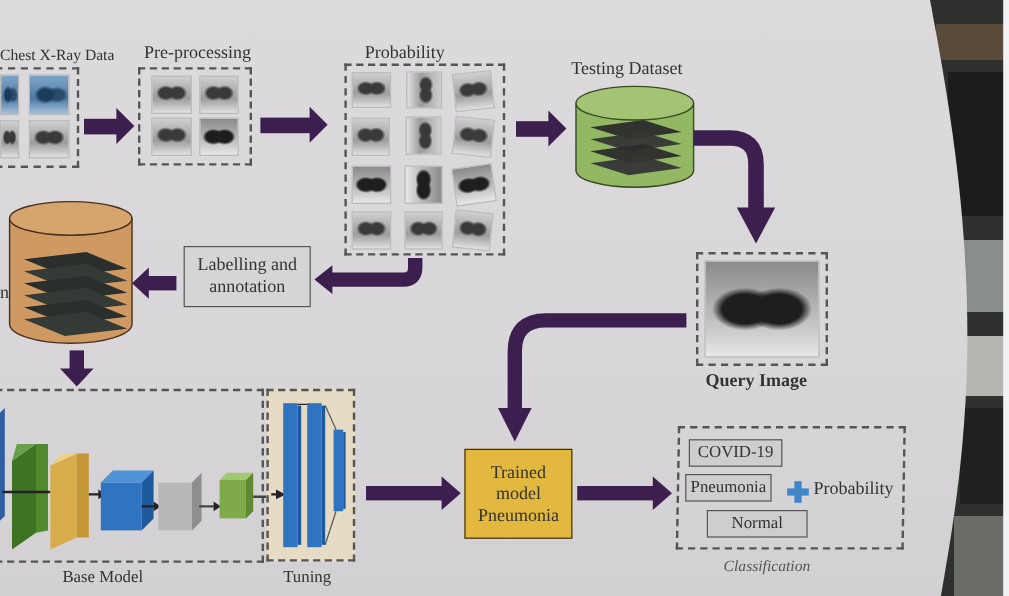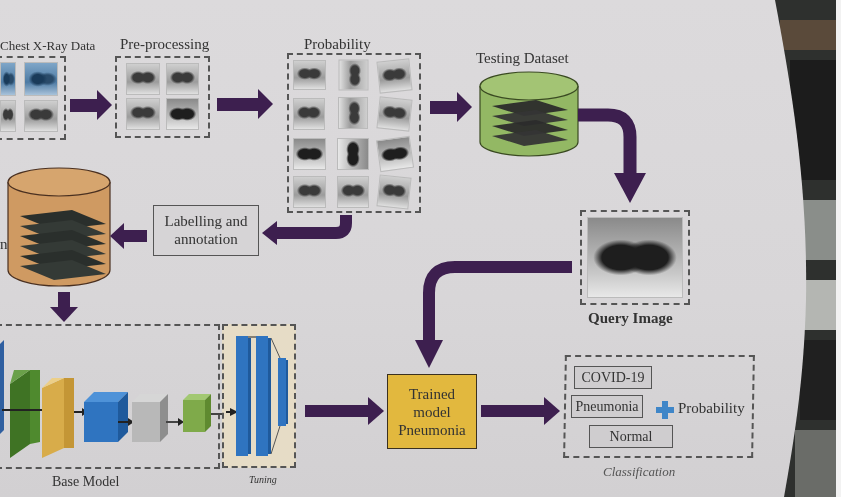--- a/index.html
+++ b/index.html
@@ -231,21 +231,21 @@
     <rect x="30" y="6" width="12" height="120" fill="#2f74c0"></rect>
     <rect x="42" y="8" width="3" height="116" fill="#1f5a9c"></rect>
   </g>
   <line x1="45" y1="8" x2="54" y2="28" stroke="#555" stroke-width="1"></line>
   <line x1="45" y1="124" x2="54" y2="96" stroke="#555" stroke-width="1"></line>
   <g>
     <rect x="52" y="28" width="8" height="68" fill="#2f74c0"></rect>
     <rect x="60" y="30" width="2" height="64" fill="#1f5a9c"></rect>
   </g>
 </svg>
-<div class="label" style="left:249px;top:474px;font-size:10px;font-style:italic;">Tuning</div>
+<div class="label" style="left:236px;top:474px;font-size:14px;">Tuning</div>
 
 <svg class="arrow-svg" style="left:305px;top:397px;" width="82" height="30">
   <rect x="0" y="8" width="64" height="12" fill="#3d1f4f"></rect>
   <polygon points="63,0 79,14 63,28" fill="#3d1f4f"></polygon>
 </svg>
 
 <div class="abs" style="left:387px;top:374px;width:90px;height:75px;background:#e2b83e;border:1.5px solid #3a3020;"></div>
 <div class="box-text" style="left:387px;top:374px;width:90px;height:75px;flex-direction:column;font-size:15px;">
   <span>Trained</span>
   <span>model</span>

